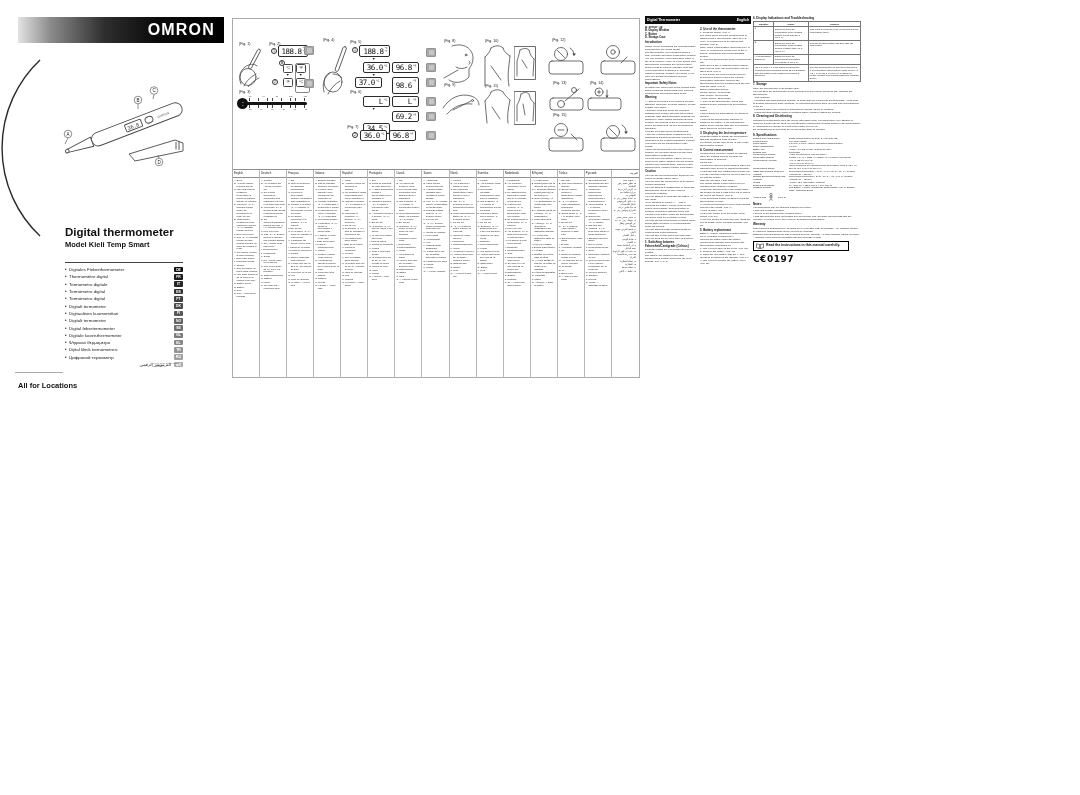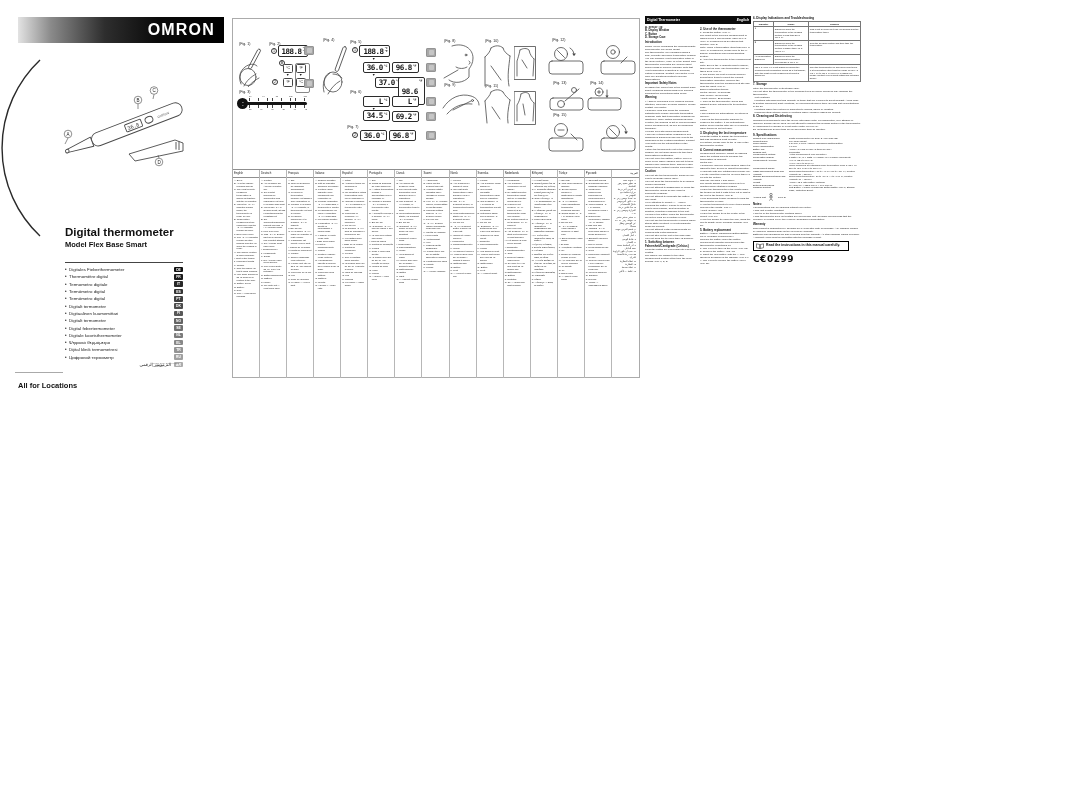--- a/index.html
+++ b/index.html
@@ -25,21 +25,21 @@
     display:flex;align-items:center;justify-content:center;}
   .doc-code{position:absolute;left:152px;top:362px;font-size:2.3px;line-height:1.3;color:#777;}
   .mini-rule{position:absolute;left:15px;top:372px;width:48px;height:0.8px;background:#aaa;}
   .footer-brand{position:absolute;left:18px;top:381px;font-size:7.5px;font-weight:bold;}
   
   .fig-box{position:absolute;left:232px;top:18px;width:408px;height:360px;border:1px solid #ababab;
     background:#fff;box-sizing:border-box;}
   .figlabel{position:absolute;font-size:3.6px;color:#222;white-space:nowrap;}
   .lcd{position:absolute;border:1px solid #2b2b2b;border-radius:2px;background:#fff;display:flex;
     align-items:center;justify-content:flex-end;padding:0 1.5px;box-sizing:border-box;
-    font-family:"DejaVu Sans Mono",monospace;font-weight:bold;}
+    font-family:"DejaVu Sans Mono",monospace;font-weight:normal;}
   .lcd .val{font-size:7.5px;letter-spacing:-0.5px;}
   .lcd .unit{font-size:3.2px;margin-left:0.8px;align-self:flex-start;padding-top:1px;}
   .lcd .unit2{font-size:2.6px;margin-left:0.8px;line-height:1.05;align-self:center;}
   .seq-arrow{position:absolute;font-size:3.5px;color:#111;}
   .graybtn{position:absolute;width:10px;height:9px;background:#a8a8a8;border-radius:2px;
     box-shadow:inset 0 0 0 0.8px #8d8d8d;}
   .graybtn:after{content:"";position:absolute;left:2.5px;top:2px;width:5px;height:4.5px;
     border-radius:1px;background:#c6c6c6;}
   .callout{position:absolute;width:6px;height:6px;border:0.8px solid #333;border-radius:50%;
     font-size:3.6px;display:flex;align-items:center;justify-content:center;color:#222;background:#fff;
@@ -133,21 +133,21 @@
       <line x1="99" y1="12.5" x2="98" y2="17"></line>
         <line x1="104" y1="76" x2="103" y2="73"></line>
       <text x="13" y="53.7" text-anchor="middle" stroke="none">A</text>
       <text x="83" y="19.7" text-anchor="middle" stroke="none">B</text>
       <text x="99" y="10.2" text-anchor="middle" stroke="none">C</text>
       <text x="104" y="81.7" text-anchor="middle" stroke="none">D</text>
     </g>
   </svg>
 
   <div class="title-main">Digital thermometer</div>
-  <div class="title-model">Model Flex Base Smart</div>
+  <div class="title-model">Model Kieli Temp Smart</div>
   <div class="lang-rule"></div>
   <div class="lang-list" id="langList">
       <div class="lang-row">
         <span class="lang-bullet">•</span>
         <span class="lang-label">Digitales Fieberthermometer</span>
         <span class="lang-badge" style="background: rgb(16, 16, 16);">DE</span>
       </div>
       <div class="lang-row">
         <span class="lang-bullet">•</span>
         <span class="lang-label">Thermomètre digital</span>
@@ -315,41 +315,41 @@
     <div class="lcd" style="left:130px;top:43px;width:27px;height:11px">
       <span class="val">36.0</span>
         <span class="unit">°C</span>
     </div>
     <div class="lcd" style="left:159px;top:43px;width:27px;height:11px">
       <span class="val">96.8</span>
         <span class="unit">°F</span>
     </div>
     <div class="graybtn" style="left:193px;top:44px"></div>
     <div class="seq-arrow" style="left:139px;top:54px">▼</div>
-    <div class="lcd" style="left:142px;top:58px;width:27px;height:11px">
+    <div class="lcd" style="left:122px;top:58px;width:27px;height:11px">
       <span class="val">37.0</span>
         <span class="unit">°C</span>
     </div>
-    <div class="lcd" style="left:165px;top:58px;width:27px;height:28px">
+    <div class="lcd" style="left:159px;top:58px;width:27px;height:17px">
       <span class="val">98.6</span>
         <span class="unit">°F</span>
     </div>
     <div class="graybtn" style="left:193px;top:59px"></div>
 
     <div class="lcd" style="left:130px;top:77px;width:27px;height:11px">
       <span class="val">L</span>
         <span class="unit">°C</span>
     </div>
     <div class="lcd" style="left:159px;top:77px;width:27px;height:11px">
       <span class="val">L</span>
         <span class="unit">°F</span>
     </div>
     <div class="graybtn" style="left:193px;top:78px"></div>
     <div class="seq-arrow" style="left:139px;top:88px">▼</div>
-    <div class="lcd" style="left:130px;top:91px;width:27px;height:11px">
+    <div class="lcd" style="left:130px;top:104px;width:27px;height:11px">
       <span class="val">34.5</span>
         <span class="unit">°C</span>
     </div>
     <div class="lcd" style="left:159px;top:92px;width:27px;height:11px">
       <span class="val">69.2</span>
         <span class="unit">°F</span>
     </div>
     <div class="graybtn" style="left:193px;top:93px"></div>
 
     <div class="callout" style="left:119px;top:113px">2</div>
@@ -1002,17 +1002,17 @@
       <div class="sec-b">This product is guaranteed by OMRON for 3 years after date of purchase. Any damage caused by improper handling shall not be covered by warranty.
 Batteries and packaging are also excluded from the warranty. All other damage claims excluded. A warranty claim must be submitted with the purchase receipt.</div>
     </div>
     <div class="readbox">
       <svg width="8" height="6" viewBox="0 0 8 6">
         <path d="M0.5,0.8 L3.8,1.6 L3.8,5.5 L0.5,4.7 Z M7.5,0.8 L4.2,1.6 L4.2,5.5 L7.5,4.7 Z" fill="none" stroke="#111" stroke-width="0.5"></path>
       </svg>
       <span class="t">Read the instructions in this manual carefully.</span>
     </div>
     <div class="ce">
-      <span>C€</span><span>0299</span>
+      <span>C€</span><span>0197</span>
     </div>
   </div>
 
 </div>
 
 </body></html>

